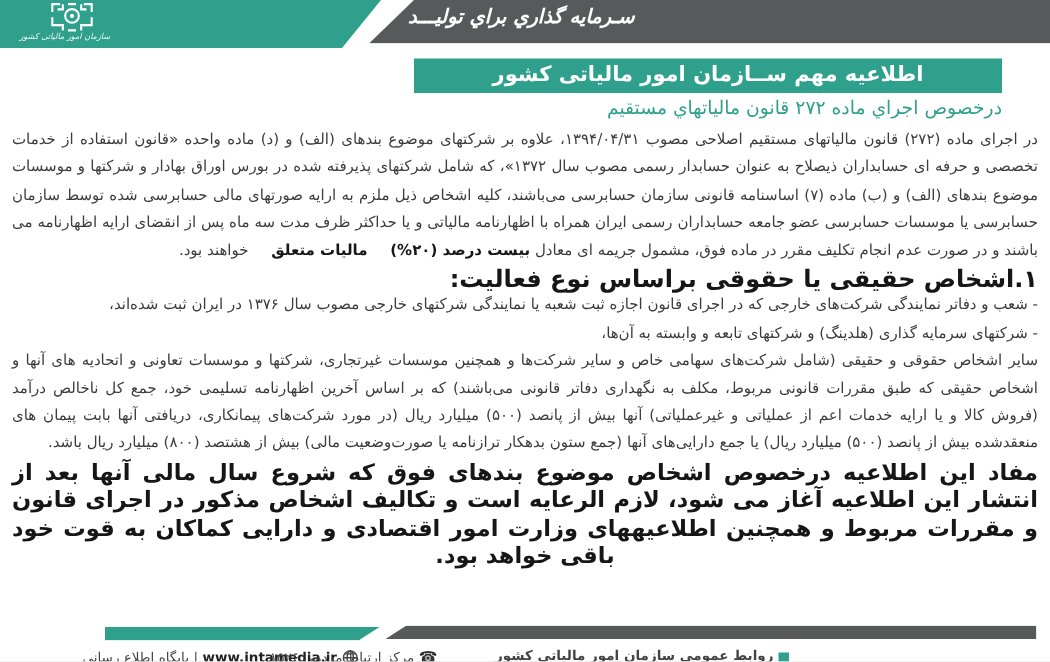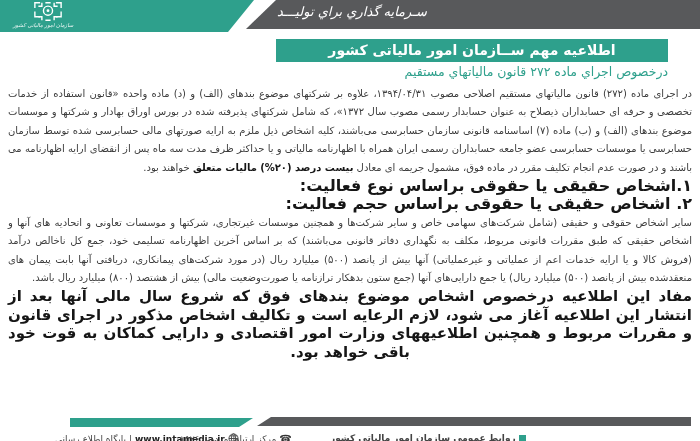--- a/index.html
+++ b/index.html
@@ -20,41 +20,41 @@
     font-size:6px;color:rgba(255,255,255,.9);text-align:center;
     font-style:italic;white-space:nowrap;transform:scale(.9);
   }
   .hdr-gray{
     position:absolute;left:246px;top:0;width:454px;height:29px;
     background:var(--gray);
     clip-path:polygon(30px 0,100% 0,100% 100%,0 100%);
   }
   .hdr-slogan{
     position:absolute;right:268px;top:4px;width:160px;
-    color:#ffffff;font-size:13px;font-style:italic;text-align:center;
-    letter-spacing:1px;white-space:nowrap;direction:rtl;
+    color:#ffffff;font-size:13px;font-style:italic;text-align:left;
+    letter-spacing:1px;white-space:nowrap;direction:rtl;font-weight:bold;
   }
   
   .title-banner{
     position:absolute;right:32px;top:39px;width:392px;height:23px;
     background:var(--teal);color:#ffffff;font-weight:bold;font-size:14px;
     text-align:center;line-height:23px;white-space:nowrap;
   }
   .subtitle{
     position:absolute;right:32px;top:64px;width:392px;
     color:var(--teal);font-weight:normal;font-size:12.5px;text-align:right;
     white-space:nowrap;
   }
   
   .content{
     position:absolute;top:85px;right:8px;left:8px;
     color:#3c3c3c;font-size:10px;line-height:18.4px;text-align:justify;
   }
   .content p{margin:0;}
-  .content .bold-inline{font-weight:bold;color:#161616;}
+  .content .bold-inline{font-weight:bold;color:#161616;margin-left:12px;}
   .sec-heading{
     font-weight:bold;color:#161616;font-size:16px;margin:0;
   }
   .bullet{margin:0;}
   .closing{
     margin-top:1px;font-weight:bold;color:#161616;font-size:15px;
     text-align:justify;text-align-last:center;line-height:18.4px;
   }
   
   .ftr-teal{
@@ -101,22 +101,23 @@
   <div class="hdr-gray"></div>
   <div class="hdr-slogan">سـرمايه گذاري براي توليـــد</div>
 
   <div class="title-banner">اطلاعیه مهم ســازمان امور مالیاتی کشور</div>
   <div class="subtitle">درخصوص اجراي ماده ۲۷۲ قانون مالیاتهاي مستقیم</div>
 
   <div class="content">
     <p><span>در اجرای ماده (۲۷۲) قانون مالیاتهای مستقیم اصلاحی مصوب ۱۳۹۴/۰۴/۳۱، علاوه بر شرکتهای موضوع بندهای (الف) و (د) ماده واحده «قانون استفاده از خدمات تخصصی و حرفه ای حسابداران ذیصلاح به عنوان حسابدار رسمی مصوب سال ۱۳۷۲»، که شامل شرکتهای پذیرفته شده در بورس اوراق بهادار و شرکتها و موسسات موضوع بندهای (الف) و (ب) ماده (۷) اساسنامه قانونی سازمان حسابرسی می‌باشند، کلیه اشخاص ذیل ملزم به ارایه صورتهای مالی حسابرسی شده توسط سازمان حسابرسی یا موسسات حسابرسی عضو جامعه حسابداران رسمی ایران همراه با اظهارنامه مالیاتی و یا حداکثر ظرف مدت سه ماه پس از انقضای ارایه اظهارنامه می باشند و در صورت عدم انجام تکلیف مقرر در ماده فوق، مشمول جریمه ای معادل </span><span class="bold-inline">بیست درصد (۲۰%)</span><span> </span><span class="bold-inline">مالیات متعلق</span><span> خواهند بود.</span></p>
 
     <p class="sec-heading">۱.اشخاص حقیقی یا حقوقی براساس نوع فعالیت:</p>
+    <p class="bullet">- شعب و دفاتر نمایندگی شرکت‌های خارجی که در اجرای قانون اجازه ثبت شعبه یا نمایندگی شرکتهای خارجی مصوب سال ۱۳۷۶ در ایران ثبت شده‌اند،</p>
+    <p class="bullet">- شرکتهای سرمایه گذاری (هلدینگ) و شرکتهای تابعه و وابسته به آن‌ها،</p>
 
-    <p class="sec-heading">۲. اشخاص حقیقی یا حقوقی براساس حجم فعالیت:</p>
     <p>سایر اشخاص حقوقی و حقیقی (شامل شرکت‌های سهامی خاص و سایر شرکت‌ها و همچنین موسسات غیرتجاری، شرکتها و موسسات تعاونی و اتحادیه های آنها و اشخاص حقیقی که طبق مقررات قانونی مربوط، مکلف به نگهداری دفاتر قانونی می‌باشند) که بر اساس آخرین اظهارنامه تسلیمی خود، جمع کل ناخالص درآمد (فروش کالا و یا ارایه خدمات اعم از عملیاتی و غیرعملیاتی) آنها بیش از پانصد (۵۰۰) میلیارد ریال (در مورد شرکت‌های پیمانکاری، دریافتی آنها بابت پیمان های منعقدشده بیش از پانصد (۵۰۰) میلیارد ریال) یا جمع دارایی‌های آنها (جمع ستون بدهکار ترازنامه یا صورت‌وضعیت مالی) بیش از هشتصد (۸۰۰) میلیارد ریال باشد.</p>
 
     <p class="closing">مفاد این اطلاعیه درخصوص اشخاص موضوع بندهای فوق که شروع سال مالی آنها بعد از انتشار این اطلاعیه آغاز می شود، لازم الرعایه است و تکالیف اشخاص مذکور در اجرای قانون و مقررات مربوط و همچنین اطلاعیههای وزارت امور اقتصادی و دارایی کماکان به قوت خود باقی خواهد بود.</p>
   </div>
 
   <div class="ftr-teal"></div>
   <div class="ftr-gray"></div>
 
   <div class="contact">
     <div class="contact-group contact-site">

